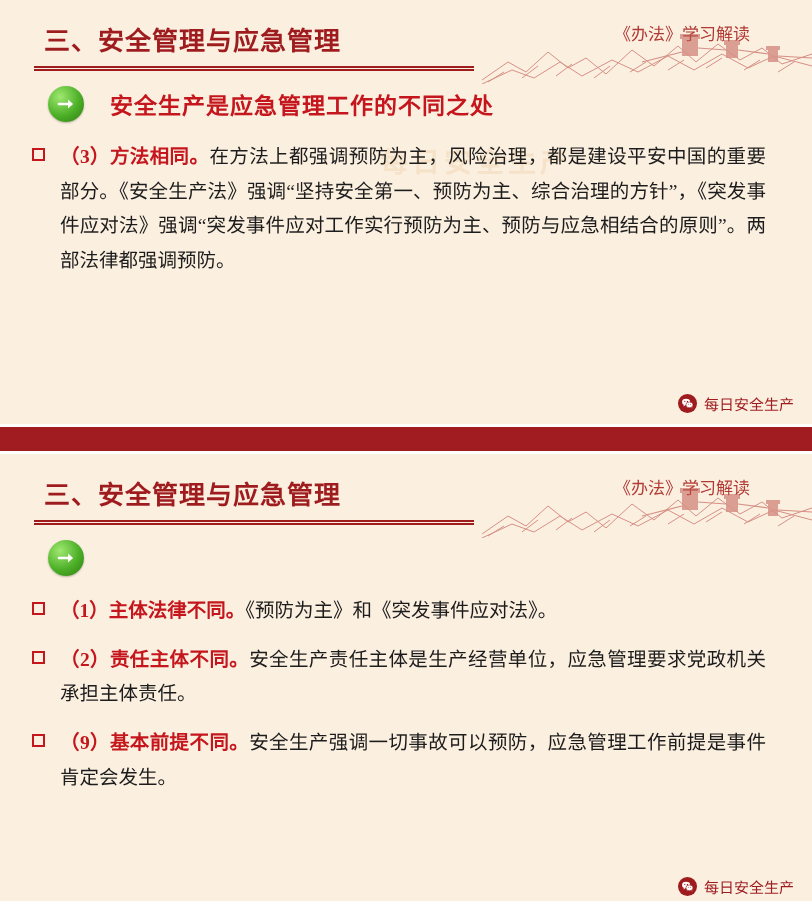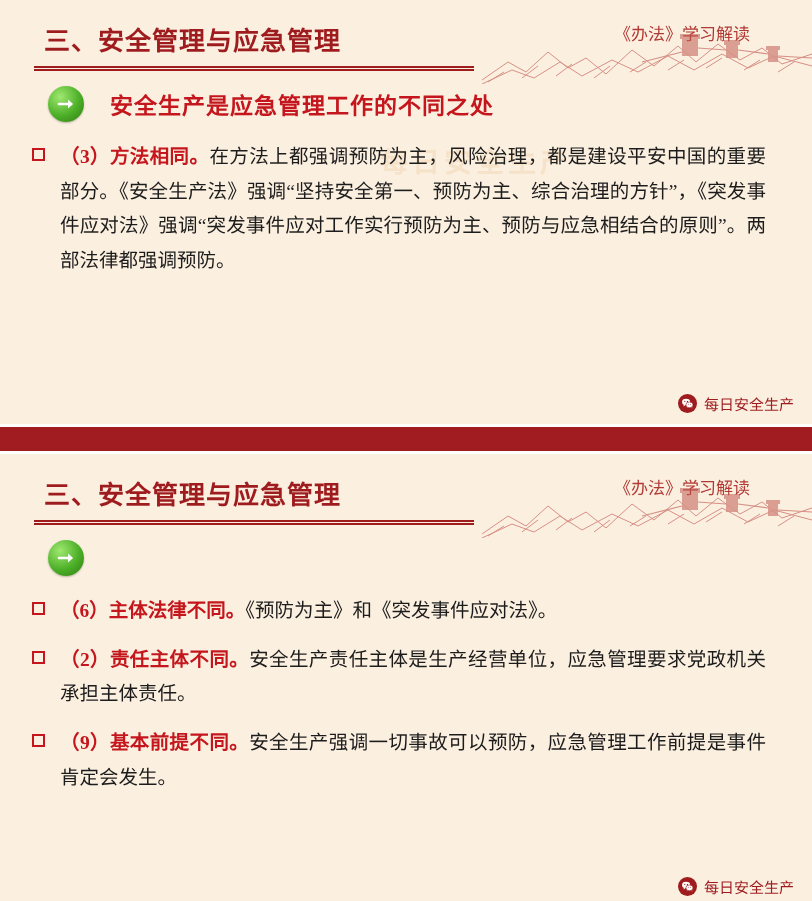--- a/index.html
+++ b/index.html
@@ -281,21 +281,21 @@
         <svg width="36" height="36" viewBox="0 0 36 36">
           <path d="M11 18 H23" stroke="#ffffff" stroke-width="2.6" stroke-linecap="round" fill="none"></path>
           <path d="M20 13.5 L25 18 L20 22.5 Z" fill="#ffffff"></path>
         </svg>
       </div>
     </div>
 
     <div class="bullets">
       <div class="bullet tight">
         <span class="sq"></span>
-        <span class="lead">（6）主体法律不同。</span><span>《预防为主》和《突发事件应对法》。</span>
+        <span class="lead">（1）主体法律不同。</span><span>《预防为主》和《突发事件应对法》。</span>
       </div>
       <div class="bullet tight">
         <span class="sq"></span>
         <span class="lead">（2）责任主体不同。</span><span>安全生产责任主体是生产经营单位，应急管理要求党政机关承担主体责任。</span>
       </div>
       <div class="bullet tight">
         <span class="sq"></span>
         <span class="lead">（9）基本前提不同。</span><span>安全生产强调一切事故可以预防，应急管理工作前提是事件肯定会发生。</span>
       </div>
     </div>

